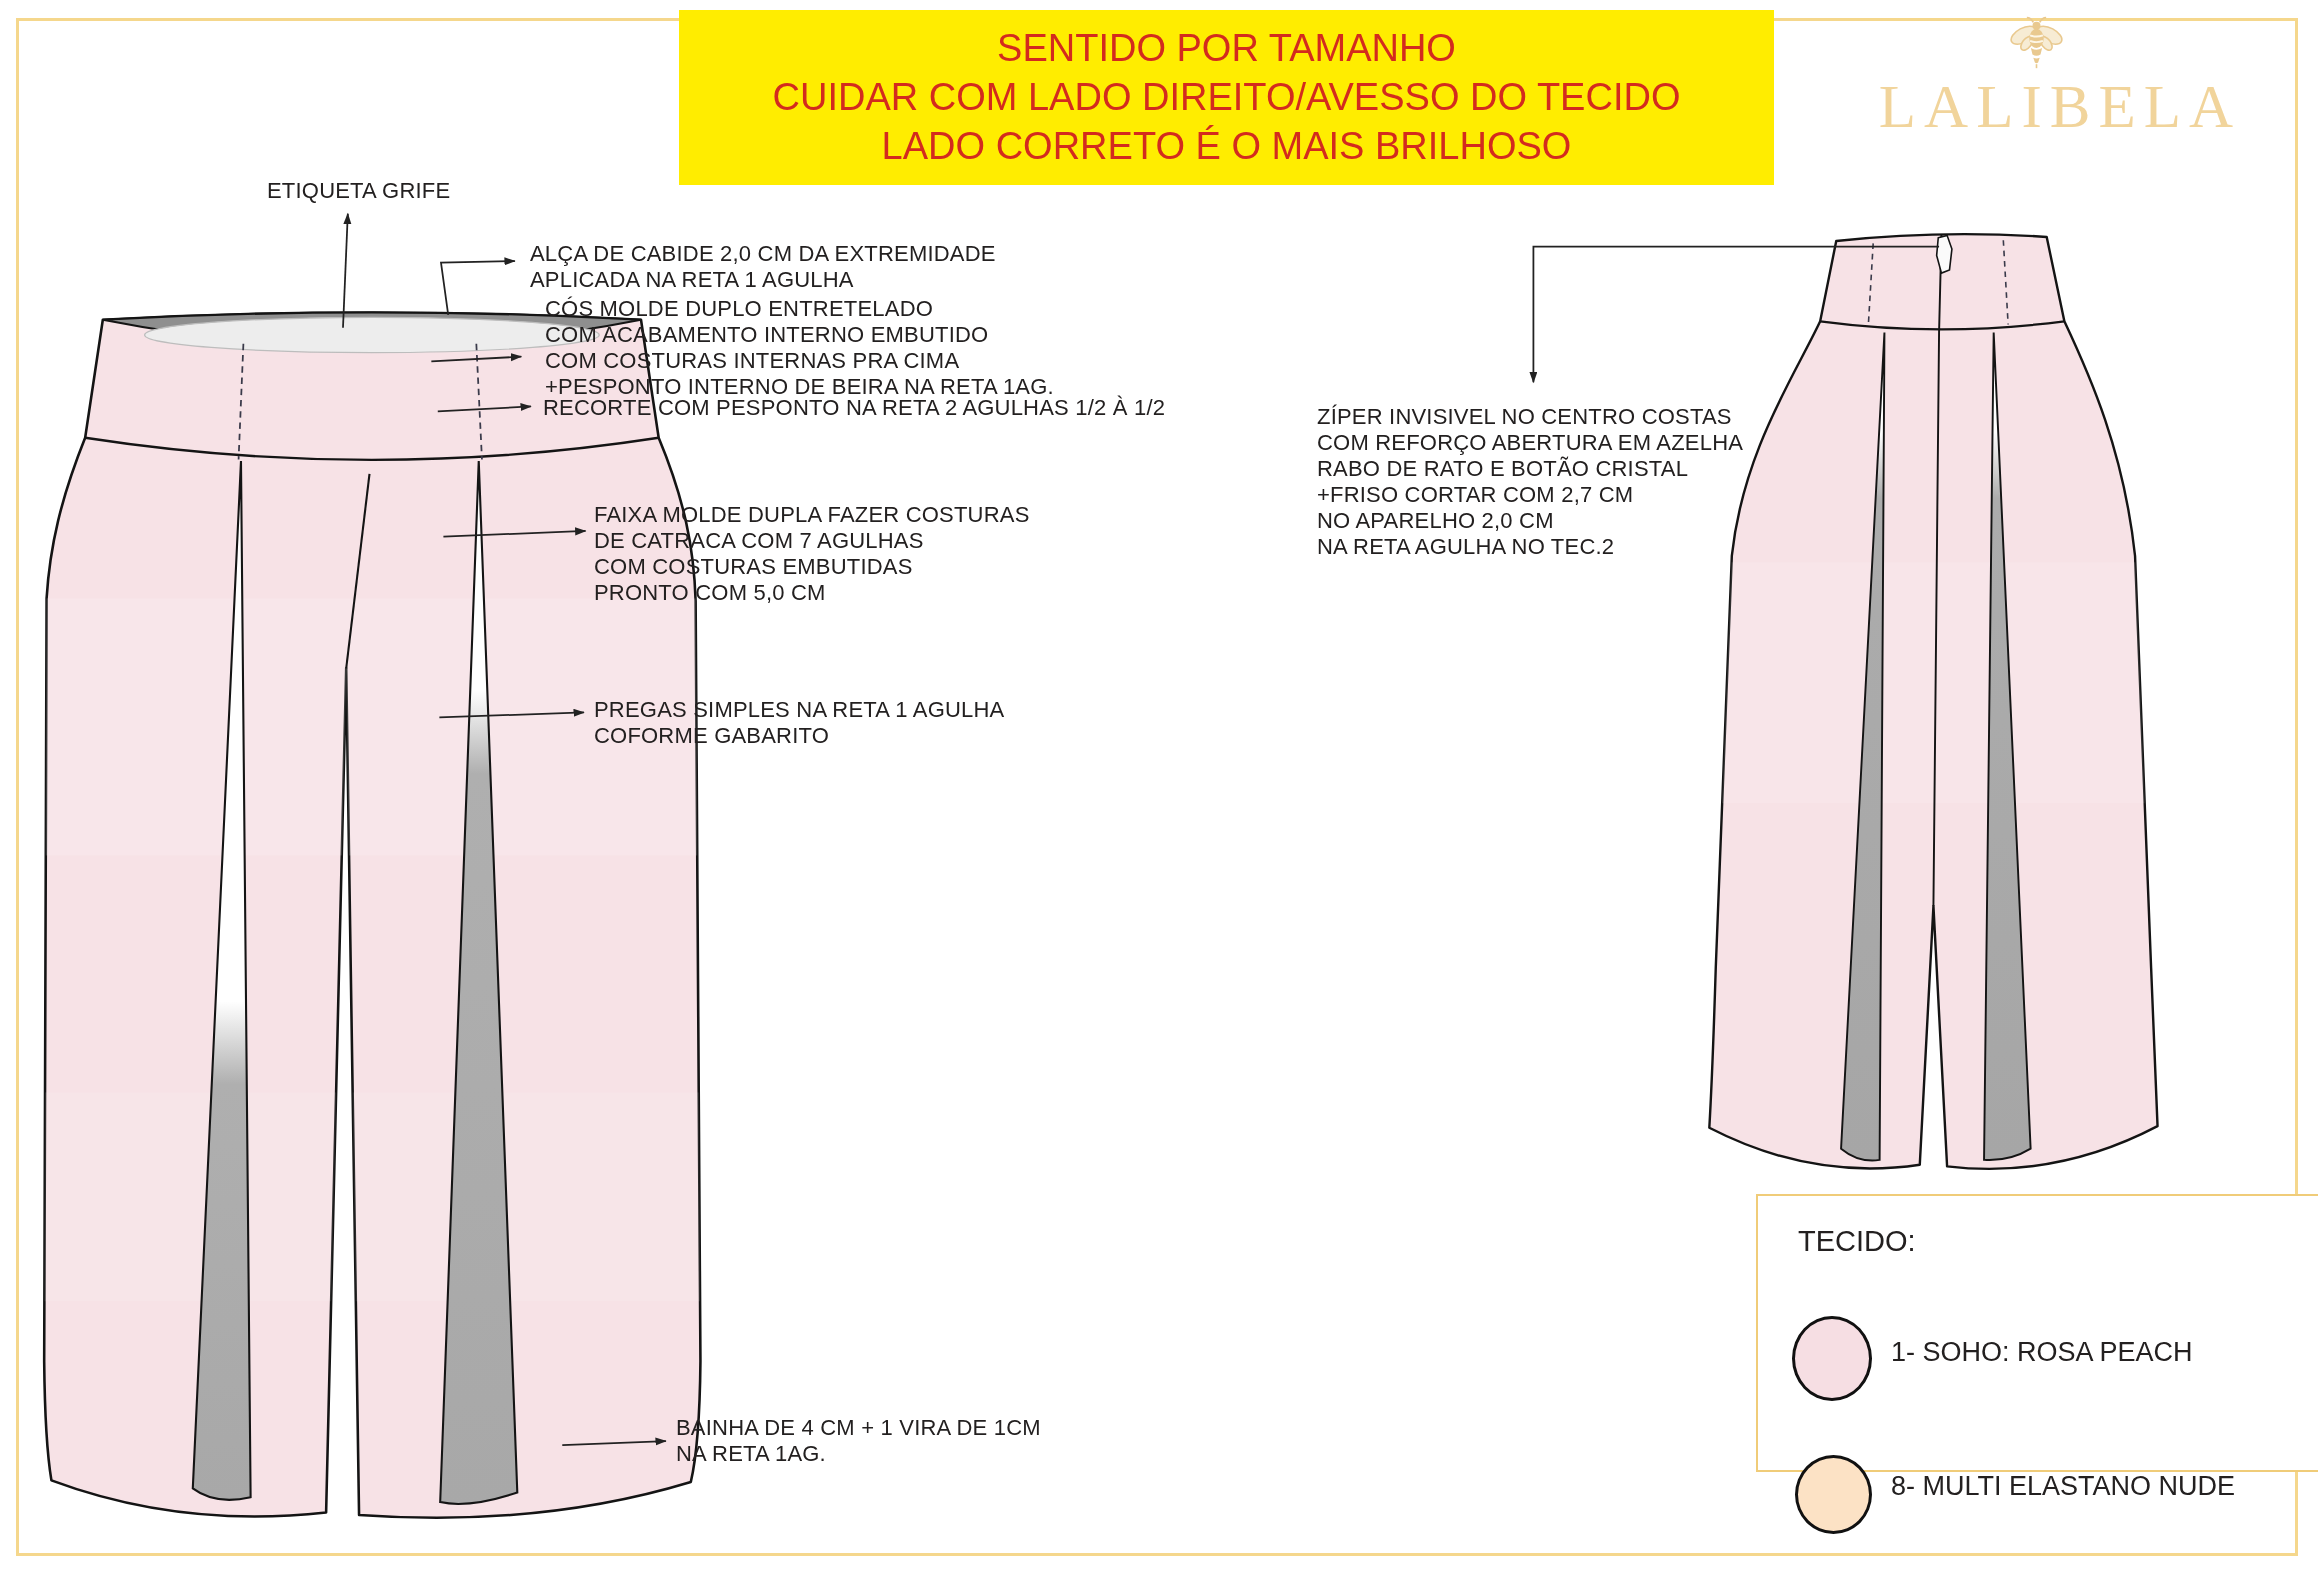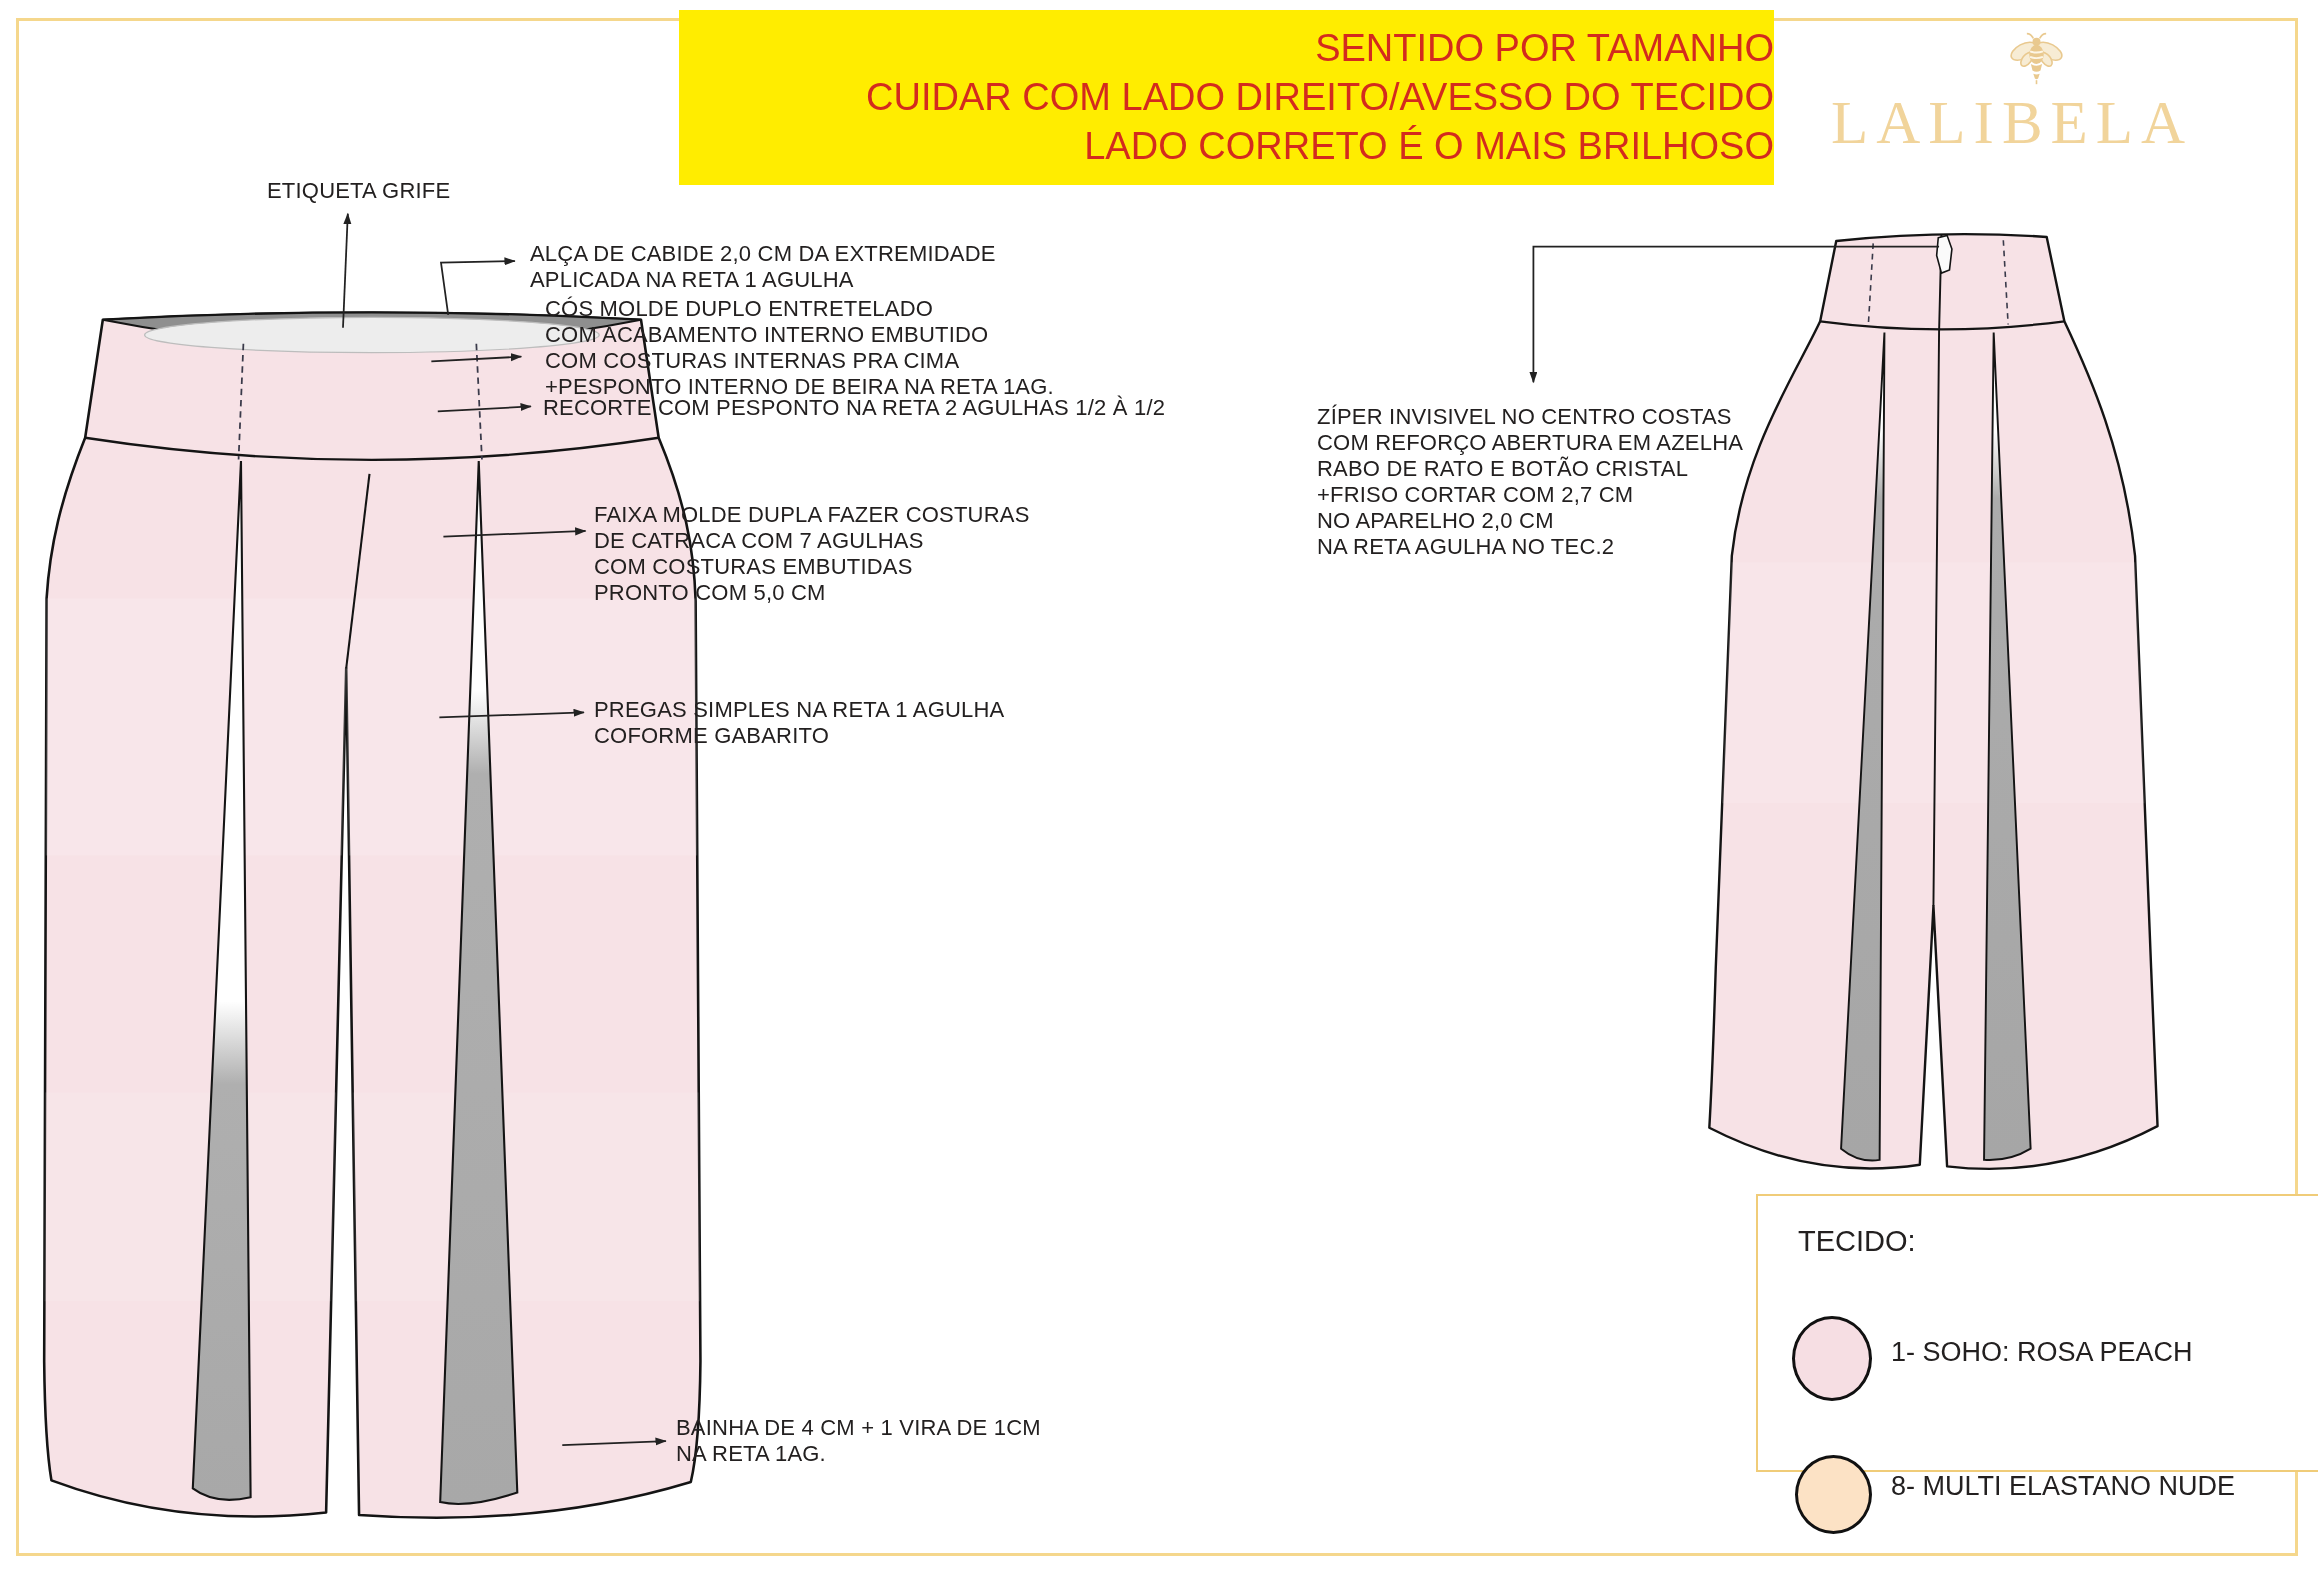--- a/index.html
+++ b/index.html
@@ -2,24 +2,24 @@
 <html style="font-size:13px"><head>
 <meta charset="utf-8">
 <style>
   html,body{margin:0;padding:0;background:#ffffff;}
   .page{position:relative;width:2319px;height:1580px;background:#ffffff;overflow:hidden;
         font-family:"Liberation Sans",sans-serif;}
   .frame{position:absolute;left:16px;top:17.7px;width:2282px;height:1538px;
          border:3.2px solid #F5D78C;box-sizing:border-box;pointer-events:none;}
   .drawing{position:absolute;left:0;top:0;z-index:1;}
   .banner{position:absolute;left:679px;top:9.6px;width:1095px;height:161px;background:#FFED00;
-          z-index:2;text-align:right;padding-top:14.5px;box-sizing:content-box;}
+          z-index:2;text-align:center;padding-top:14.5px;box-sizing:content-box;}
   .banner .bline{display:block;font-size:38px;line-height:49px;color:#D32B1E;
                  font-family:"Liberation Sans",sans-serif;}
-  .logo{position:absolute;left:1831px;top:32px;width:410px;z-index:2;text-align:left;}
+  .logo{position:absolute;left:1831px;top:16px;width:410px;z-index:2;text-align:right;}
   .logo .bee{display:block;margin:0 auto;}
   .logo .brand{display:block;margin-top:3.2px;font-family:"Liberation Serif",serif;
                font-size:61px;letter-spacing:8px;color:#F1D49B;font-weight:400;}
   .ann{position:absolute;z-index:2;font-size:22px;line-height:26px;color:#232020;
        white-space:pre-line;letter-spacing:0.2px;}
   .legend{position:absolute;left:1733px;top:1194px;width:581px;height:278px;
           border:2.4px solid #F0CC79;box-sizing:border-box;background:#ffffff;z-index:2;margin-left:23px;}
   .legend-title{position:absolute;left:40px;top:29px;font-size:29px;color:#232020;}
   .swatch{position:absolute;border:3.2px solid #111;border-radius:50%;box-sizing:border-box;}
   .sw1{left:34px;top:120px;width:80px;height:85px;}

